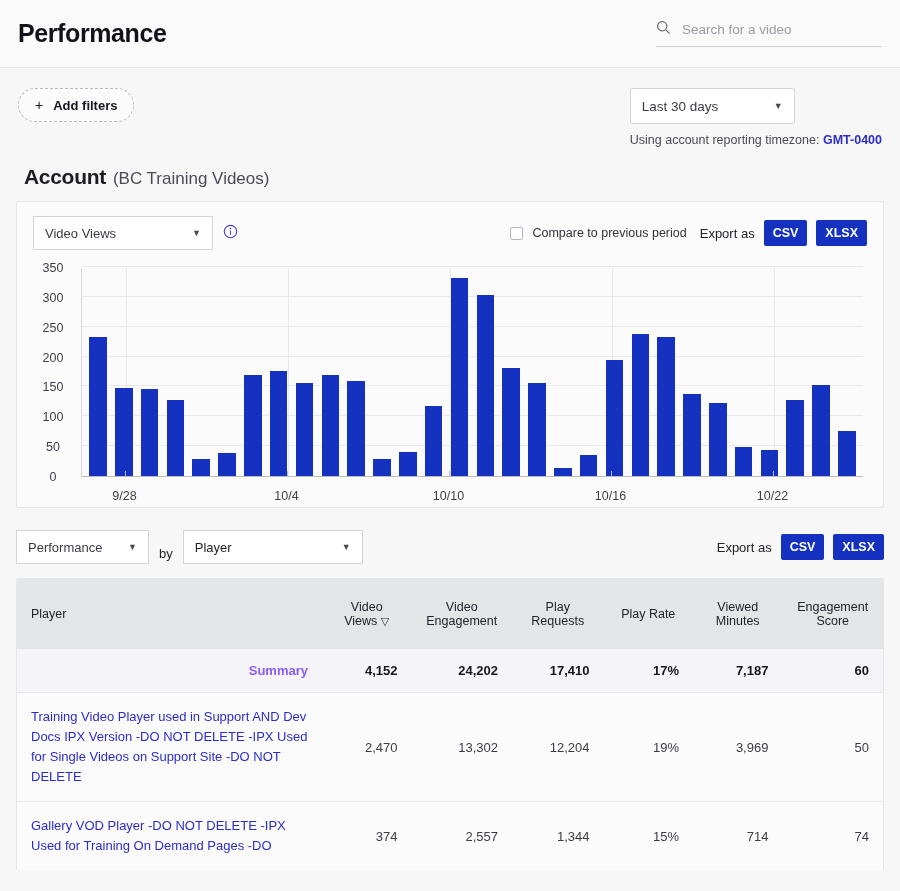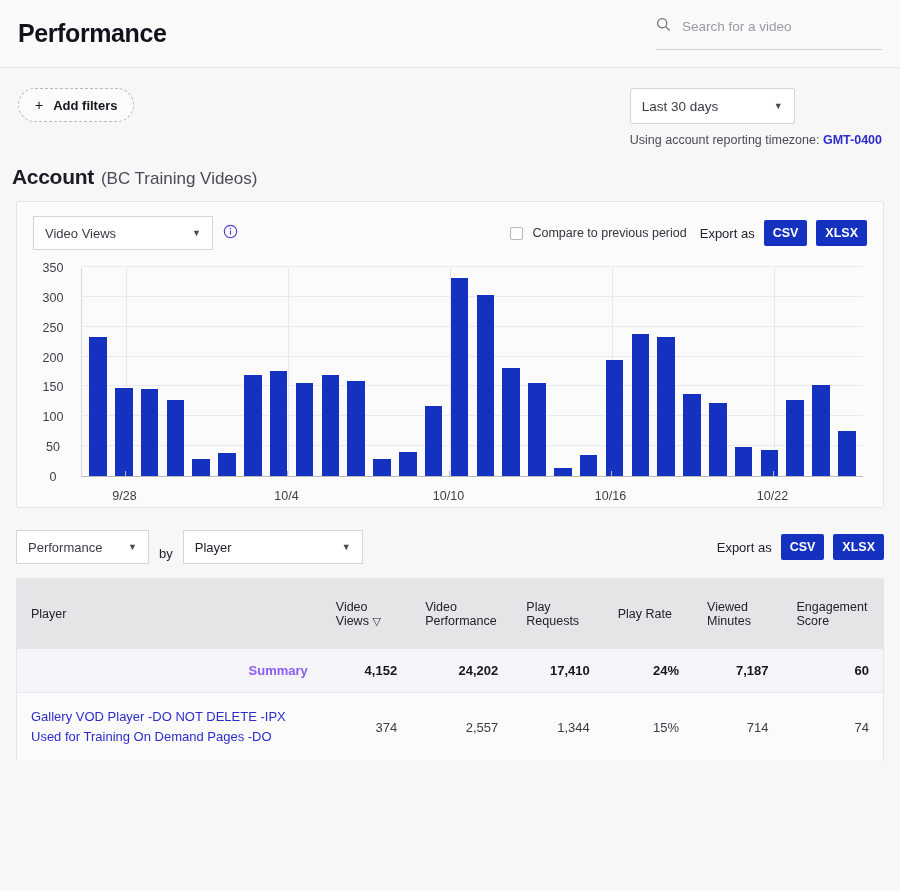--- a/index.html
+++ b/index.html
@@ -28,21 +28,21 @@
     letter-spacing: -0.4px;
     color: #12121c;
   }
   .search-wrap {
     margin-left: auto;
     width: 226px;
     display: flex;
     align-items: center;
     gap: 9px;
     border-bottom: 1px solid #d2d2d8;
-    padding-bottom: 13px;
+    padding-bottom: 7px;
   }
   .search-icon { flex: 0 0 auto; display: block; }
   .search-input {
     border: 0;
     outline: 0;
     background: transparent;
     font-family: "Liberation Sans", sans-serif;
     font-size: 13.5px;
     color: #555;
     width: 100%;
@@ -86,21 +86,21 @@
   .caret { margin-left: auto; font-size: 9px; color: #4a4a55; }
   .tz-note {
     margin-top: 9px;
     font-size: 12.5px;
     color: #4b4b57;
   }
   .tz-note a { color: #2c2ccc; text-decoration: none; font-weight: bold; }
 
   
   .account-head {
-    padding: 18px 18px 0 12px;
+    padding: 18px 18px 0 24px;
     display: flex;
     align-items: baseline;
     gap: 7px;
   }
   .account-title { font-size: 21px; font-weight: bold; letter-spacing: -0.3px; }
   .account-sub { font-size: 17px; color: #4b4b57; }
 
   
   .card {
     margin: 12px 16px 0 16px;
@@ -229,21 +229,21 @@
     border-radius: 2px 2px 0 0;
     overflow: hidden;
   }
   table { width: 100%; border-collapse: collapse; }
   thead th {
     background: #e3e5e6;
     font-size: 12.5px;
     font-weight: normal;
     color: #22222c;
     padding: 12px 14px;
-    text-align: left;
+    text-align: center;
     vertical-align: middle;
     height: 70px;
   }
   thead th.col-name { text-align: left; width: 300px; }
   th.c-vv { width: 88px; }
   th.c-vi { width: 92px; }
   th.c-pr { width: 90px; }
   th.c-rate { width: 88px; }
   th.c-vm { width: 88px; }
   th.c-es { width: 90px; }
@@ -484,36 +484,45 @@
     <button class="btn-blue">XLSX</button>
   </div>
 </div>
 
 <div class="tablewrap">
   <table>
     <thead>
       <tr>
         <th class="col-name"><span>Player</span></th>
         <th class="c-vv"><span>Video Views</span> <span class="sort-caret">▽</span></th>
-        <th class="c-vi"><span>Video Performance</span></th>
+        <th class="c-vi"><span>Video Engagement</span></th>
         <th class="c-pr"><span>Play Requests</span></th>
         <th class="c-rate"><span>Play Rate</span></th>
         <th class="c-vm"><span>Viewed Minutes</span></th>
         <th class="c-es"><span>Engagement Score</span></th>
       </tr>
     </thead>
     <tbody id="tbody">
         <tr class="summary">
           <td class="col-name">Summary</td>
           <td>4,152</td>
           <td>24,202</td>
           <td>17,410</td>
-          <td>24%</td>
+          <td>17%</td>
           <td>7,187</td>
           <td>60</td>
+        </tr>
+        <tr>
+          <td class="col-name"><a class="plink" href="#">Training Video Player used in Support AND Dev Docs IPX Version -DO NOT DELETE -IPX Used for Single Videos on Support Site -DO NOT DELETE</a></td>
+          <td>2,470</td>
+          <td>13,302</td>
+          <td>12,204</td>
+          <td>19%</td>
+          <td>3,969</td>
+          <td>50</td>
         </tr>
         <tr>
           <td class="col-name"><a class="plink" href="#">Gallery VOD Player -DO NOT DELETE -IPX Used for Training On Demand Pages -DO</a></td>
           <td>374</td>
           <td>2,557</td>
           <td>1,344</td>
           <td>15%</td>
           <td>714</td>
           <td>74</td>
         </tr>

